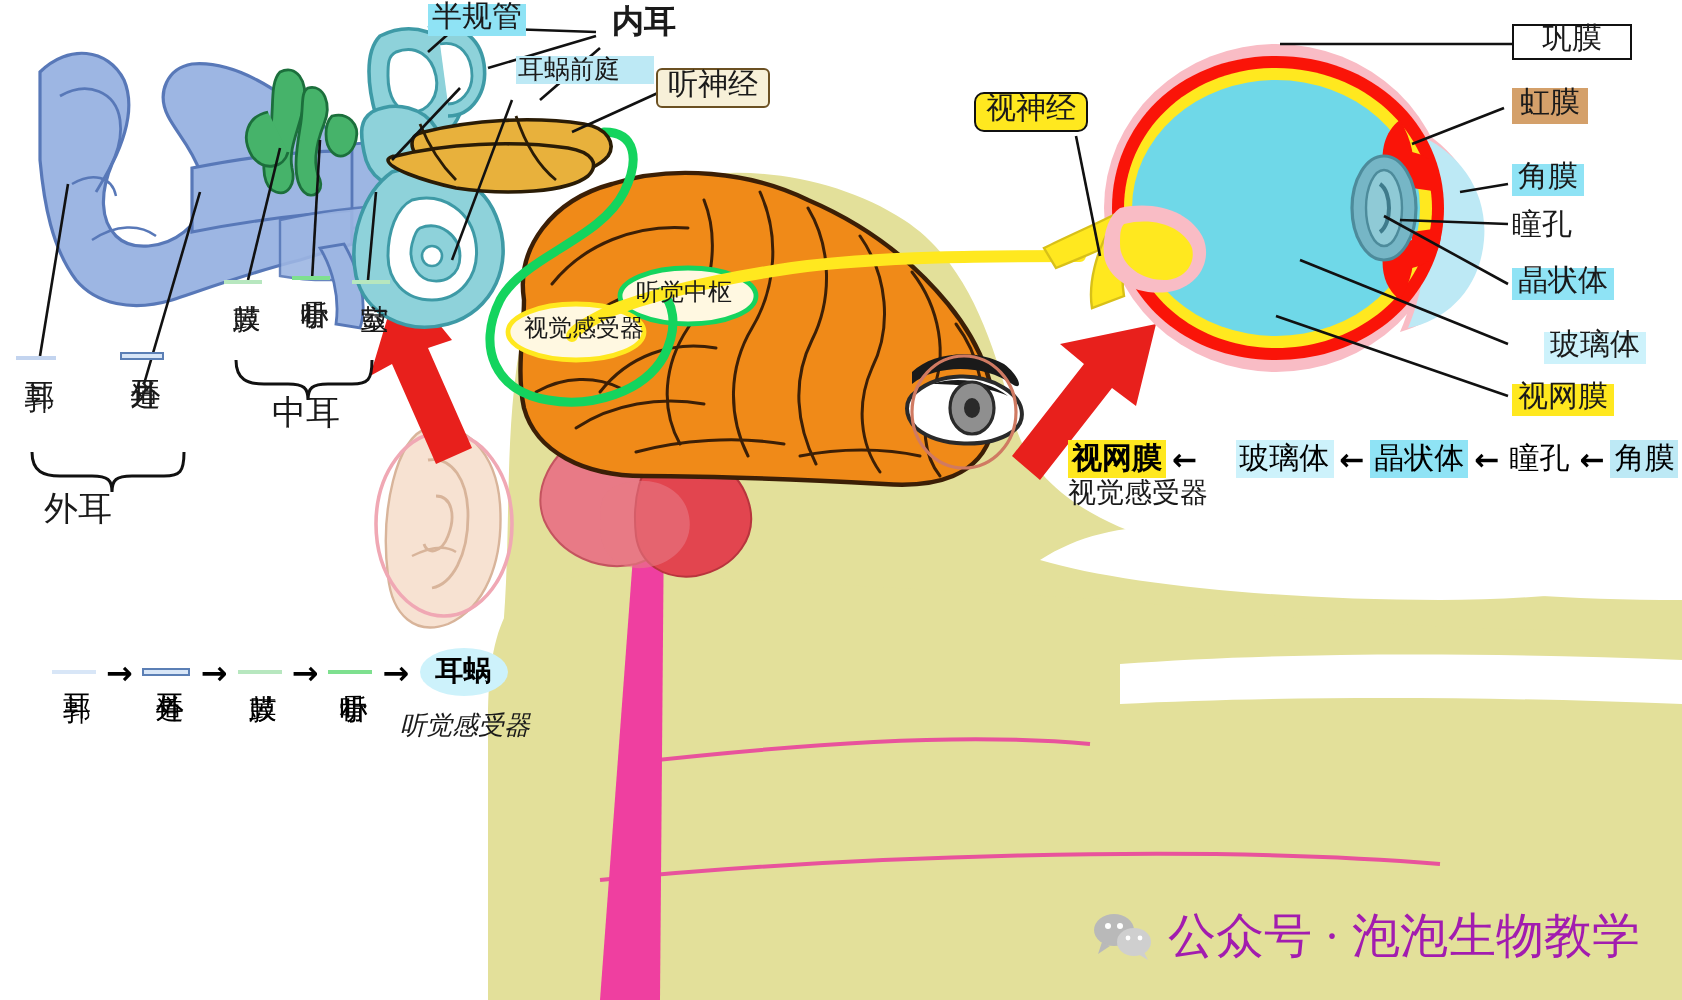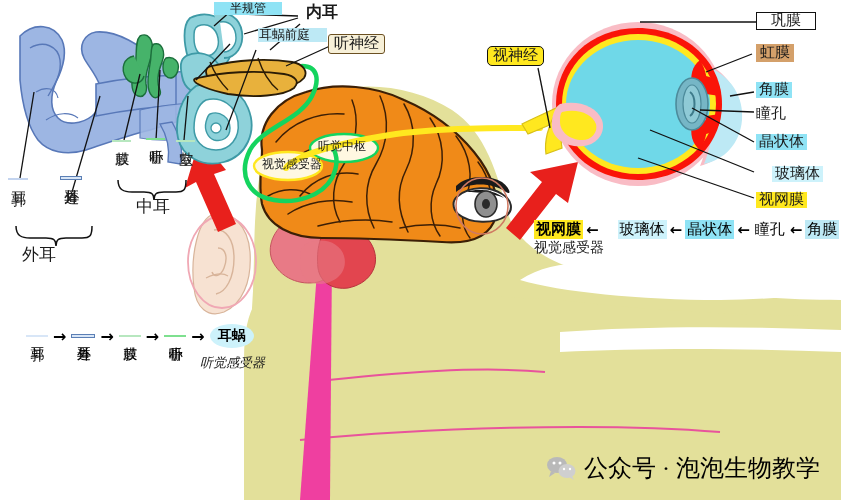--- a/index.html
+++ b/index.html
@@ -18,21 +18,21 @@
   .hl-green2{background:#7ee08f;}
   .hl-yellow{background:#ffe81f;}
   .hl-tan{background:#d4a06a;}
   .hl-paleblue{background:#d8e6f7;}
   .hl-palecyan{background:#bde9f5;}
   .box-black{border:1.6px solid #111;padding:0 14px;background:#fff;}
   .box-tan{border:1.6px solid #6b5022;background:#f7f0d8;border-radius:3px;padding:1px 5px;}
   .box-yellow{border:1.6px solid #111;background:#ffe81f;border-radius:5px;padding:1px 5px;}
   .box-blueline{border:1.4px solid #5b7fb5;background:#d8e6f7;}
   .arrowglyph{font-family:"DejaVu Sans",sans-serif;font-weight:bold;}
-  .wm{color:#000000;font-family:"Liberation Serif","DejaVu Serif",serif;}
+  .wm{color:#a21caf;font-family:"Liberation Serif","DejaVu Serif",serif;}
 </style>
 </head>
 <body>
 
 <div id="stage">
 
   <svg class="abs" style="left:0;top:0;" width="841" height="500" viewBox="0 0 841 500">
 
     <g>
       <path d="M330,92 C292,104 264,140 258,186 C252,232 256,280 250,330
@@ -272,21 +272,21 @@
   <div class="lbl" style="left:22px;top:246px;font-size:17px;">外耳</div>
 
   <div class="lbl vert hl-green" style="left:112px;top:140px;font-size:14px;padding:1px 2px;">鼓膜</div>
 
   <div class="lbl vert hl-green2" style="left:146px;top:138px;font-size:14px;padding:1px 2px;">听小骨</div>
 
   <div class="lbl vert hl-green" style="left:176px;top:140px;font-size:14px;padding:1px 2px;">鼓室</div>
 
   <div class="lbl" style="left:136px;top:198px;font-size:17px;">中耳</div>
 
-  <div class="lbl hl-cyan" style="left:214px;top:2px;font-size:12px;padding:0 16px;">半规管</div>
+  <div class="lbl hl-cyan" style="left:214px;top:2px;font-size:15px;padding:0 2px;">半规管</div>
 
   <div class="lbl hl-palecyan" style="left:226px;top:28px;font-size:13px;padding:0 17px;margin-left:41px;">前庭</div>
 
   <div class="lbl hl-palecyan" style="left:258px;top:28px;font-size:13px;padding:0 1px;">耳蜗</div>
 
   <div class="lbl" style="left:306px;top:4px;font-size:16px;font-weight:bold;">内耳</div>
 
   <div class="lbl box-tan" style="left:328px;top:34px;font-size:15px;">听神经</div>
 
   <div class="lbl" style="left:318px;top:140px;font-size:12px;">听觉中枢</div>

